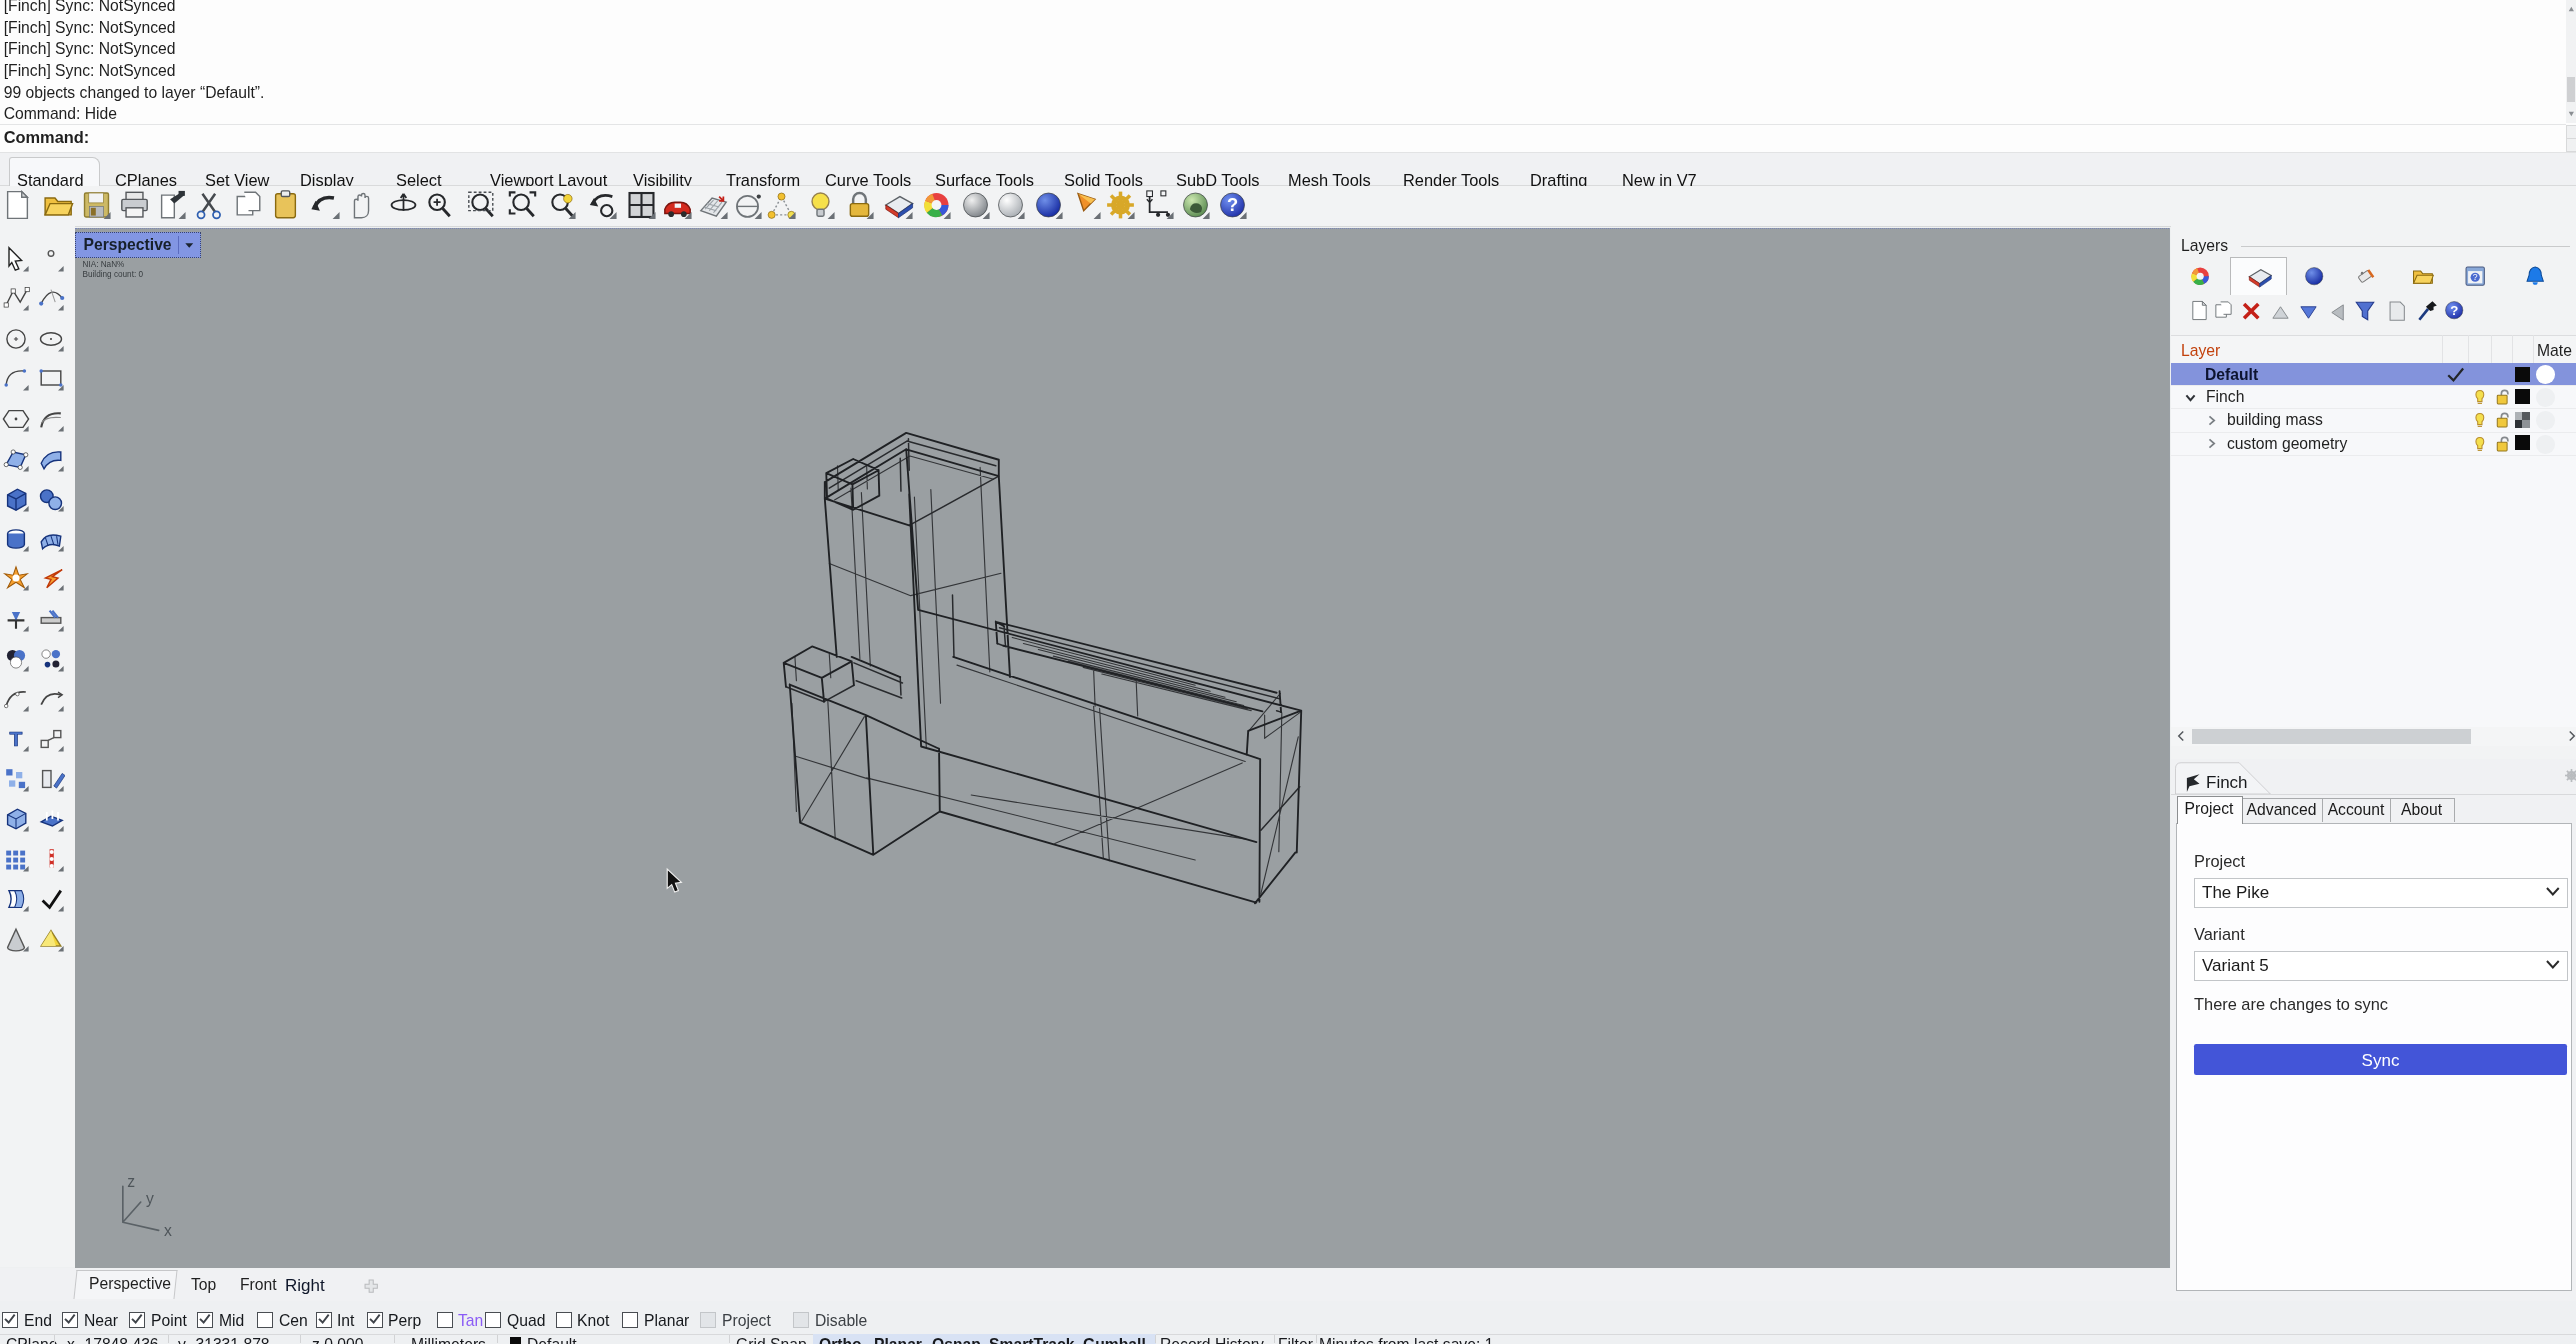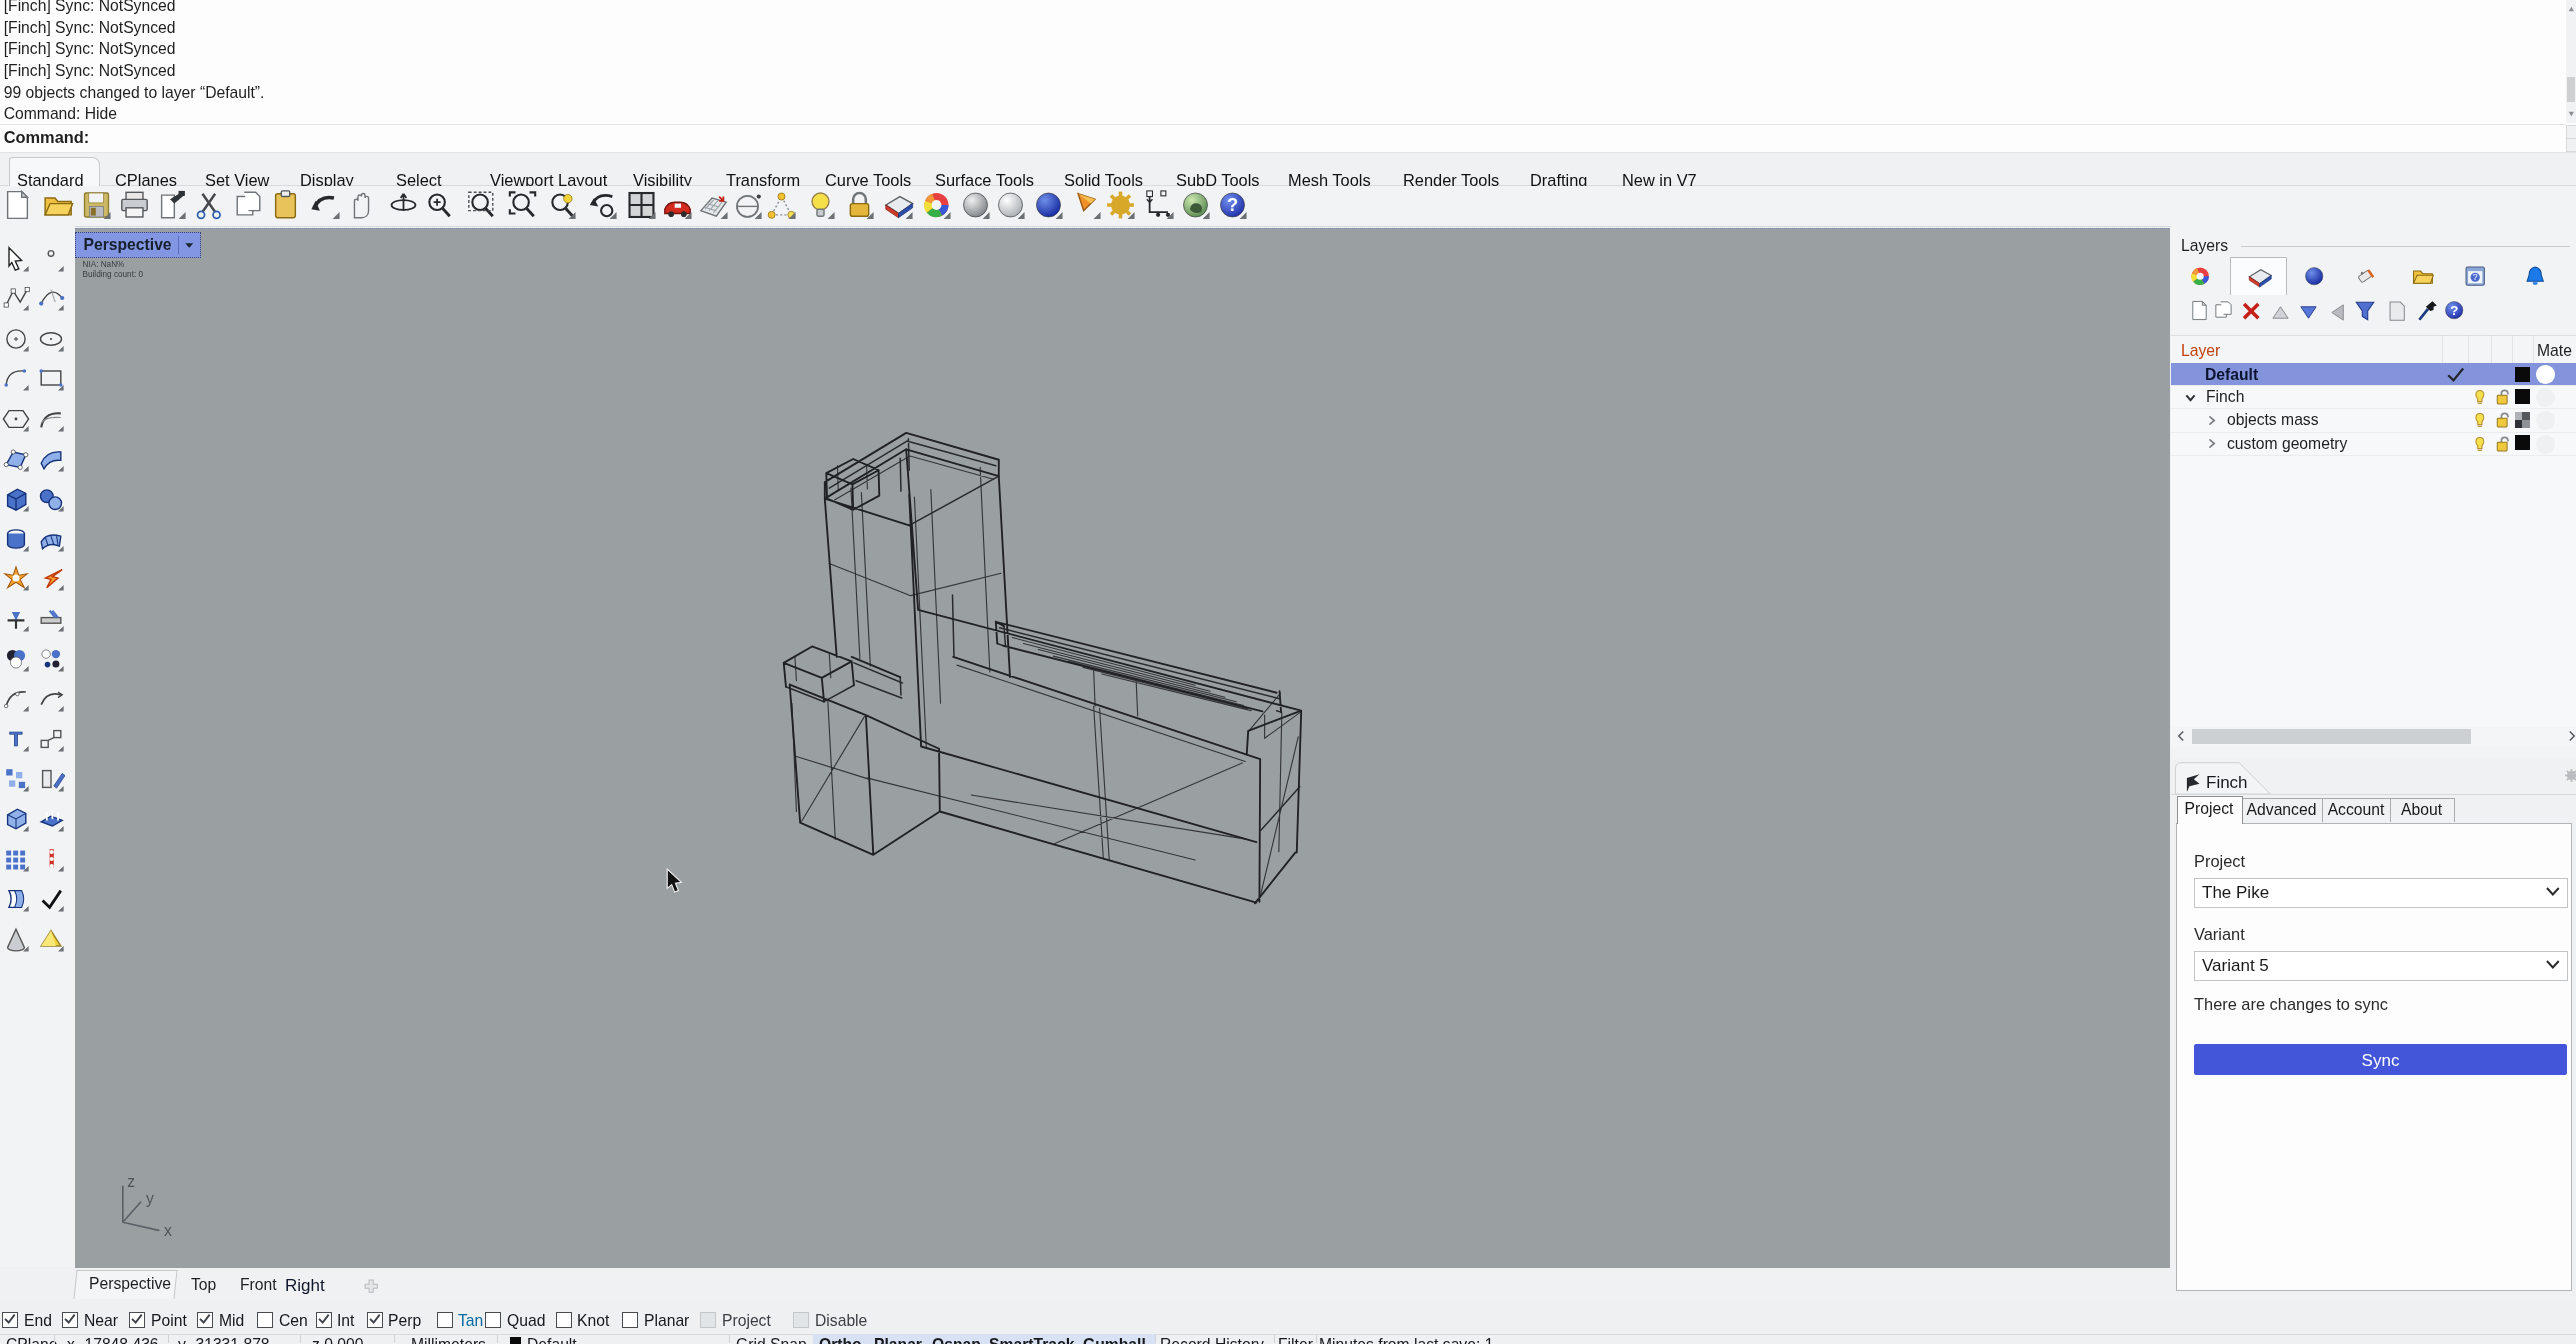--- a/index.html
+++ b/index.html
@@ -627,21 +627,21 @@
 <svg class="abs" style="left:2494px;top:388px" width="18" height="18.7" viewBox="0 0 44 40">
     <path d="M18 16 v-5 a8 8 0 0 1 16 0 v2" fill="none" stroke="#85898d" stroke-width="4"></path>
     <rect x="8" y="15" width="24" height="21" rx="2" fill="#f0c83c" stroke="#96781e" stroke-width="2.5"></rect>
   </svg>
 <div class="abs" style="left:2515px;top:389px;width:15px;height:15px;background:#0a0a0a"></div>
 <div class="abs" style="left:2536px;top:388px;width:18.7px;height:18.7px;border-radius:50%;background:#eef0f2"></div>
 <div class="abs" style="left:2171px;top:408px;width:405px;height:0.7px;background:#ebecee"></div>
 <svg class="abs" style="left:2204px;top:413px" width="15" height="15" viewBox="0 0 22 22">
     <path d="M8 5 L15 11 L8 17" stroke="#7a7f84" stroke-width="2.5" fill="none"></path>
   </svg>
-<div class="abs" style="left:2227px;top:411px;font-size:15.7px;color:#1f1f1f">objects mass</div>
+<div class="abs" style="left:2227px;top:411px;font-size:15.7px;color:#1f1f1f">building mass</div>
 <svg class="abs" style="left:2472px;top:411px" width="15.7" height="18.7" viewBox="0 0 44 42">
     <path d="M22 2 q11 0 11 12 q0 7-5 11 v8 h-12 v-8 q-5-4-5-11 Q11 2 22 2 Z" fill="#f4df4e" stroke="#b98f2e" stroke-width="3"></path>
     <path d="M16 38 h12" stroke="#b98f2e" stroke-width="3"></path>
   </svg>
 <svg class="abs" style="left:2494px;top:411px" width="18" height="18.7" viewBox="0 0 44 40">
     <path d="M18 16 v-5 a8 8 0 0 1 16 0 v2" fill="none" stroke="#85898d" stroke-width="4"></path>
     <rect x="8" y="15" width="24" height="21" rx="2" fill="#f0c83c" stroke="#96781e" stroke-width="2.5"></rect>
   </svg>
 <div class="abs" style="left:2515px;top:412px;width:7.5px;height:7.5px;background:#aeb2b6"></div>
 <div class="abs" style="left:2522px;top:412px;width:7.5px;height:7.5px;background:#55595d"></div>
@@ -754,21 +754,21 @@
 <svg class="abs" style="left:316px;top:1311px" width="15.7" height="15.7" viewBox="0 0 26 26">
     <path d="M5 13 L11 19 L21 6" stroke="#3f444a" stroke-width="3.2" fill="none"></path>
   </svg>
 <div class="abs" style="left:337px;top:1312px;font-size:15.7px;color:#15181c">Int</div>
 <div class="abs" style="left:367px;top:1312px;width:14px;height:14px;background:#fff;border:1.5px solid #494d52"></div>
 <svg class="abs" style="left:367px;top:1311px" width="15.7" height="15.7" viewBox="0 0 26 26">
     <path d="M5 13 L11 19 L21 6" stroke="#3f444a" stroke-width="3.2" fill="none"></path>
   </svg>
 <div class="abs" style="left:388px;top:1312px;font-size:15.7px;color:#15181c">Perp</div>
 <div class="abs" style="left:437px;top:1312px;width:14px;height:14px;background:#fff;border:1.5px solid #494d52"></div>
-<div class="abs" style="left:458px;top:1312px;font-size:15.7px;color:#0369a1">Tan</div>
+<div class="abs" style="left:458px;top:1312px;font-size:15.7px;color:#8b5cf6">Tan</div>
 <div class="abs" style="left:485px;top:1312px;width:14px;height:14px;background:#fff;border:1.5px solid #494d52"></div>
 <div class="abs" style="left:507px;top:1312px;font-size:15.7px;color:#15181c">Quad</div>
 <div class="abs" style="left:556px;top:1312px;width:14px;height:14px;background:#fff;border:1.5px solid #494d52"></div>
 <div class="abs" style="left:577px;top:1312px;font-size:15.7px;color:#15181c">Knot</div>
 <div class="abs" style="left:622px;top:1312px;width:14px;height:14px;background:#fff;border:1.5px solid #494d52"></div>
 <div class="abs" style="left:644px;top:1312px;font-size:15.7px;color:#15181c">Planar</div>
 <div class="abs" style="left:700px;top:1312px;width:14px;height:14px;background:#e2e5e8;border:1.5px solid #c3c6c9"></div>
 <div class="abs" style="left:722px;top:1312px;font-size:15.7px;color:#3c4045">Project</div>
 <div class="abs" style="left:793px;top:1312px;width:14px;height:14px;background:#e2e5e8;border:1.5px solid #c3c6c9"></div>
 <div class="abs" style="left:815px;top:1312px;font-size:15.7px;color:#3c4045">Disable</div>

